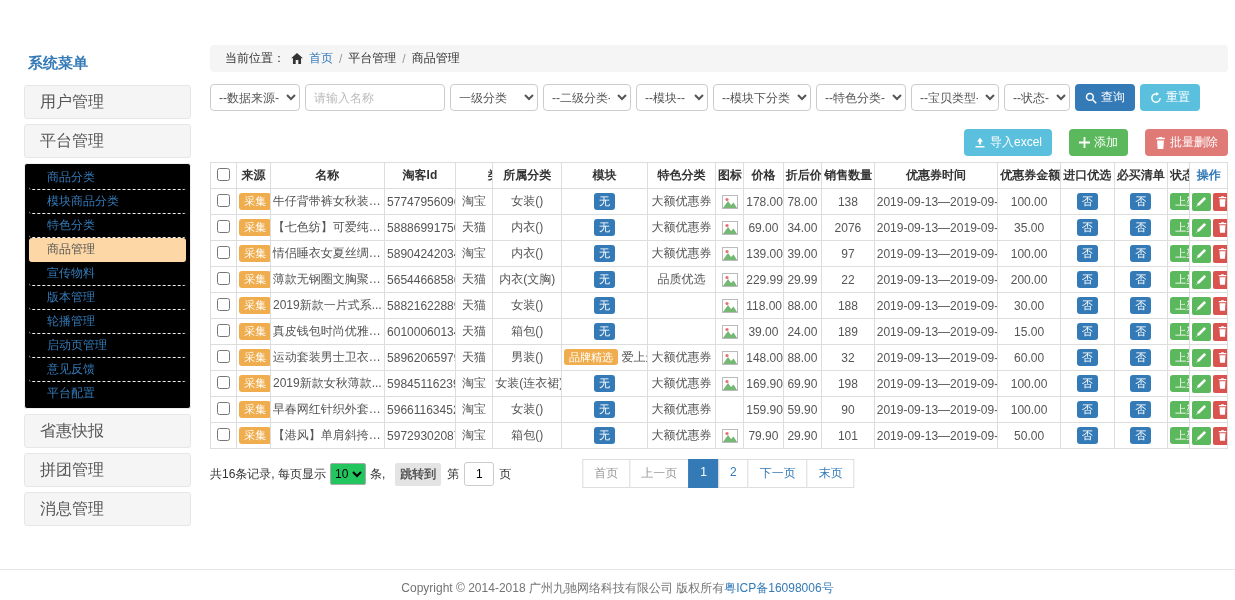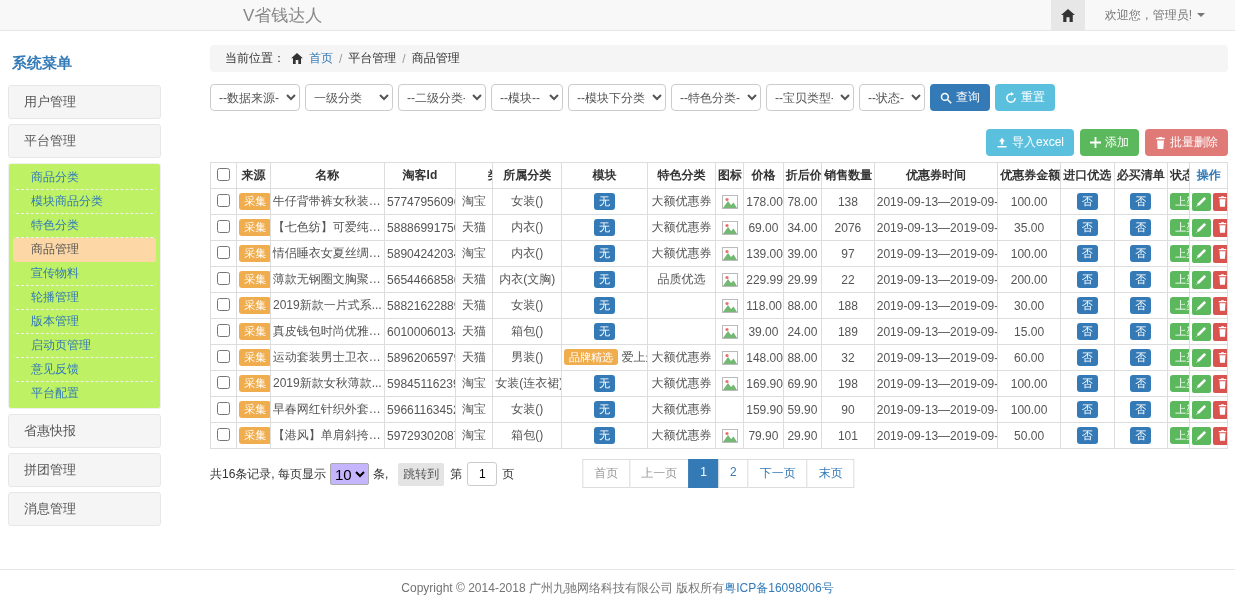--- a/index.html
+++ b/index.html
@@ -9,24 +9,24 @@
 
   
   .topbar { position:absolute; top:0; left:0; right:0; height:31px; background:#f8f8f8; border-bottom:1px solid #e7e7e7; display:flex; align-items:center; }
   .topbar-title { margin-left:243px; font-size:17px; color:#888; }
   .topbar-right { margin-left:auto; display:flex; align-items:center; height:100%; }
   .home-btn { width:34px; height:100%; background:#e7e7e7; display:flex; align-items:center; justify-content:center; cursor:pointer; color:#333; }
   .welcome { color:#777; margin:0 30px 0 20px; cursor:pointer; display:flex; align-items:center; gap:5px; }
   .caret { width:0; height:0; border-left:4px solid transparent; border-right:4px solid transparent; border-top:4px solid #777; display:inline-block; }
 
   
-  .sidebar { position:absolute; left:8px; top:45px; width:153px; height:524px; overflow:hidden; }
+  .sidebar { position:absolute; left:24px; top:45px; width:167px; height:524px; overflow:hidden; }
   .side-title { color:#337ab7; font-size:15px; font-weight:bold; padding:9px 4px 12px 4px; }
-  .side-group { background:#f5f5f5; border:1px solid #e7e7e7; border-radius:3px; height:34px; line-height:32px; padding-left:15px; color:#555; font-size:13px; margin-bottom:5px; cursor:pointer; }
-  .side-sub { background:#bef264; border:1px solid #f0f0f0; border-radius:3px; margin-bottom:5px; padding:2px 4px; }
+  .side-group { background:#f5f5f5; border:1px solid #e7e7e7; border-radius:3px; height:34px; line-height:32px; padding-left:15px; color:#555; font-size:16px; margin-bottom:5px; cursor:pointer; }
+  .side-sub { background:#000000; border:1px solid #f0f0f0; border-radius:3px; margin-bottom:5px; padding:2px 4px; }
   .side-link { height:24px; line-height:23px; padding-left:18px; color:#337ab7; font-size:12px; border-bottom:1px dashed #eee; cursor:pointer; border-radius:3px; }
   .side-link:last-child { border-bottom:none; }
   .side-link.active { background:#fdd8a6; color:#555; border-bottom:1px solid #fdd8a6; }
 
   
   .main { position:absolute; left:210px; top:45px; width:1018px; }
   .breadcrumb { background:#f5f5f5; border-radius:4px; padding:5px 15px; color:#333; display:flex; align-items:center; gap:6px; }
   .breadcrumb .home-link { color:#337ab7; cursor:pointer; }
   .breadcrumb .sep { color:#999; }
   .breadcrumb .bc-home-icon { color:#333; display:flex; }
@@ -34,84 +34,68 @@
   .filters { display:flex; gap:5px; margin-top:12px; align-items:center; }
   .filters select { height:27px; border:1px solid #ccc; border-radius:4px; background:#fff; color:#555; font-size:12px; padding:0 4px; cursor:pointer; font-family:inherit; }
   .filters input[type=text] { height:27px; width:140px; border:1px solid #ccc; border-radius:4px; padding:0 8px; font-size:12px; color:#555; font-family:inherit; }
   .filters input::placeholder { color:#bbb; }
   .btn { border:none; border-radius:4px; color:#fff; font-size:12px; height:27px; padding:0 10px; display:inline-flex; align-items:center; gap:4px; cursor:pointer; font-family:inherit; }
   .btn-primary { background:#337ab7; }
   .btn-info { background:#5bc0de; }
   .btn-success { background:#5cb85c; }
   .btn-danger { background:#e07a76; }
 
-  .toolbar { display:flex; justify-content:flex-end; gap:6px; margin-top:18px; }
+  .toolbar { display:flex; justify-content:flex-end; gap:17px; margin-top:18px; }
 
   table { border-collapse:collapse; width:100%; margin-top:6px; table-layout:fixed; }
   th,td { border:1px solid #ddd; text-align:center; padding:3px 2px; height:26px; color:#555; overflow:hidden; white-space:nowrap; }
   th { color:#333; font-weight:bold; background:#fff; }
   th.op-col { color:#337ab7; }
   td.name-cell { text-overflow:ellipsis; }
   .badge { display:inline-block; color:#fff; border-radius:3px; padding:2px 5px; font-size:11px; line-height:1.1; }
   .badge-orange { background:#f0ad4e; }
   .badge-blue { background:#337ab7; cursor:pointer; }
   .badge-green { background:#5cb85c; cursor:pointer; }
   .mini-btn { display:inline-flex; align-items:center; justify-content:center; width:19px; height:18px; border:none; border-radius:2px; color:#fff; cursor:pointer; vertical-align:middle; }
   .mini-edit { background:#5cb85c; margin-right:2px; }
   .mini-del { background:#d9534f; }
   .thumb { display:inline-flex; vertical-align:middle; }
 
   .pagebar { position:relative; margin-top:10px; height:30px; display:flex; align-items:center; color:#333; }
-  .pagebar select { height:22px; border:1px solid #aaa; border-radius:2px; background:#c4b5fd; font-size:15px; margin:0 4px; font-family:inherit; }
-  .jump-label { background:#e4e4e4; border-radius:2px; padding:3px 5px; margin:0 6px 0 10px; color:#555; }
+  .pagebar select { height:22px; border:1px solid #aaa; border-radius:2px; background:#22c55e; font-size:12px; margin:0 4px; font-family:inherit; }
+  .jump-label { background:#e4e4e4; border-radius:2px; padding:3px 5px; margin:0 6px 0 10px; color:#555;font-weight:bold; }
   .page-input { width:30px; height:24px; border:1px solid #ccc; border-radius:3px; text-align:center; font-size:12px; margin:0 5px; font-family:inherit; }
   .pager { position:absolute; left:50%; top:0; transform:translateX(-50%); display:flex; }
   .pager .pg { border:1px solid #ddd; background:#fff; padding:5px 11px; margin-left:-1px; color:#337ab7; cursor:pointer; }
   .pager .pg.muted { color:#999; }
   .pager .pg.active { background:#337ab7; border-color:#337ab7; color:#fff; }
 
   .footer { position:absolute; left:0; right:0; bottom:0; height:31px; background:#fff; border-top:1px solid #e7e7e7; text-align:center; padding-top:10px; color:#737373; z-index:5; }
   .footer .icp { color:#337ab7; cursor:pointer; }
   svg { display:block; }
 </style>
 </head>
 <body>
 
 <div class="page">
 
-  <div class="topbar">
-    <div class="topbar-title">V省钱达人</div>
-    <div class="topbar-right">
-      <div class="home-btn">
-        <span>
-          <svg width="14" height="13" viewBox="0 0 16 15" fill="#333">
-              <path d="M8 0 L16 7 H13.5 V15 H9.8 V9.5 H6.2 V15 H2.5 V7 H0 Z"></path>
-            </svg>
-        </span>
-      </div>
-      <div class="welcome">
-        <span>欢迎您，管理员!</span>
-        <span class="caret"></span>
-      </div>
-    </div>
-  </div>
 
   <div class="sidebar">
     <div class="side-title">系统菜单</div>
     <div id="side-items">
         <div class="side-group">用户管理</div>
         <div class="side-group">平台管理</div>
         <div class="side-sub">
           <div class="side-link">商品分类</div>
           <div class="side-link">模块商品分类</div>
           <div class="side-link">特色分类</div>
           <div class="side-link active">商品管理</div>
           <div class="side-link">宣传物料</div>
+          <div class="side-link">版本管理</div>
           <div class="side-link">轮播管理</div>
-          <div class="side-link">版本管理</div>
           <div class="side-link">启动页管理</div>
           <div class="side-link">意见反馈</div>
           <div class="side-link">平台配置</div>
         </div>
         <div class="side-group">省惠快报</div>
         <div class="side-group">拼团管理</div>
         <div class="side-group">消息管理</div>
       </div>
   </div>
 
@@ -127,20 +111,21 @@
       <span class="home-link">首页</span>
       <span class="sep">/</span>
       <span>平台管理</span>
       <span class="sep">/</span>
       <span>商品管理</span>
     </div>
 
     <div class="filters" id="filters">
 
       <select style="width: 90px;"><option>--数据来源--</option></select>
+        <input type="text" placeholder="请输入名称" style="">
         <select style="width: 88px;"><option>一级分类</option></select>
         <select style="width: 88px;"><option>--二级分类--</option></select>
         <select style="width: 72px;"><option>--模块--</option></select>
         <select style="width: 98px;"><option>--模块下分类--</option></select>
         <select style="width: 90px;"><option>--特色分类--</option></select>
         <select style="width: 88px;"><option>--宝贝类型--</option></select>
         <select style="width: 66px;"><option>--状态--</option></select>
         <button class="btn btn-primary" id="btn-search">
         <span>
           <svg width="12" height="12" viewBox="0 0 16 16" fill="none" stroke="#fff" stroke-width="2">

